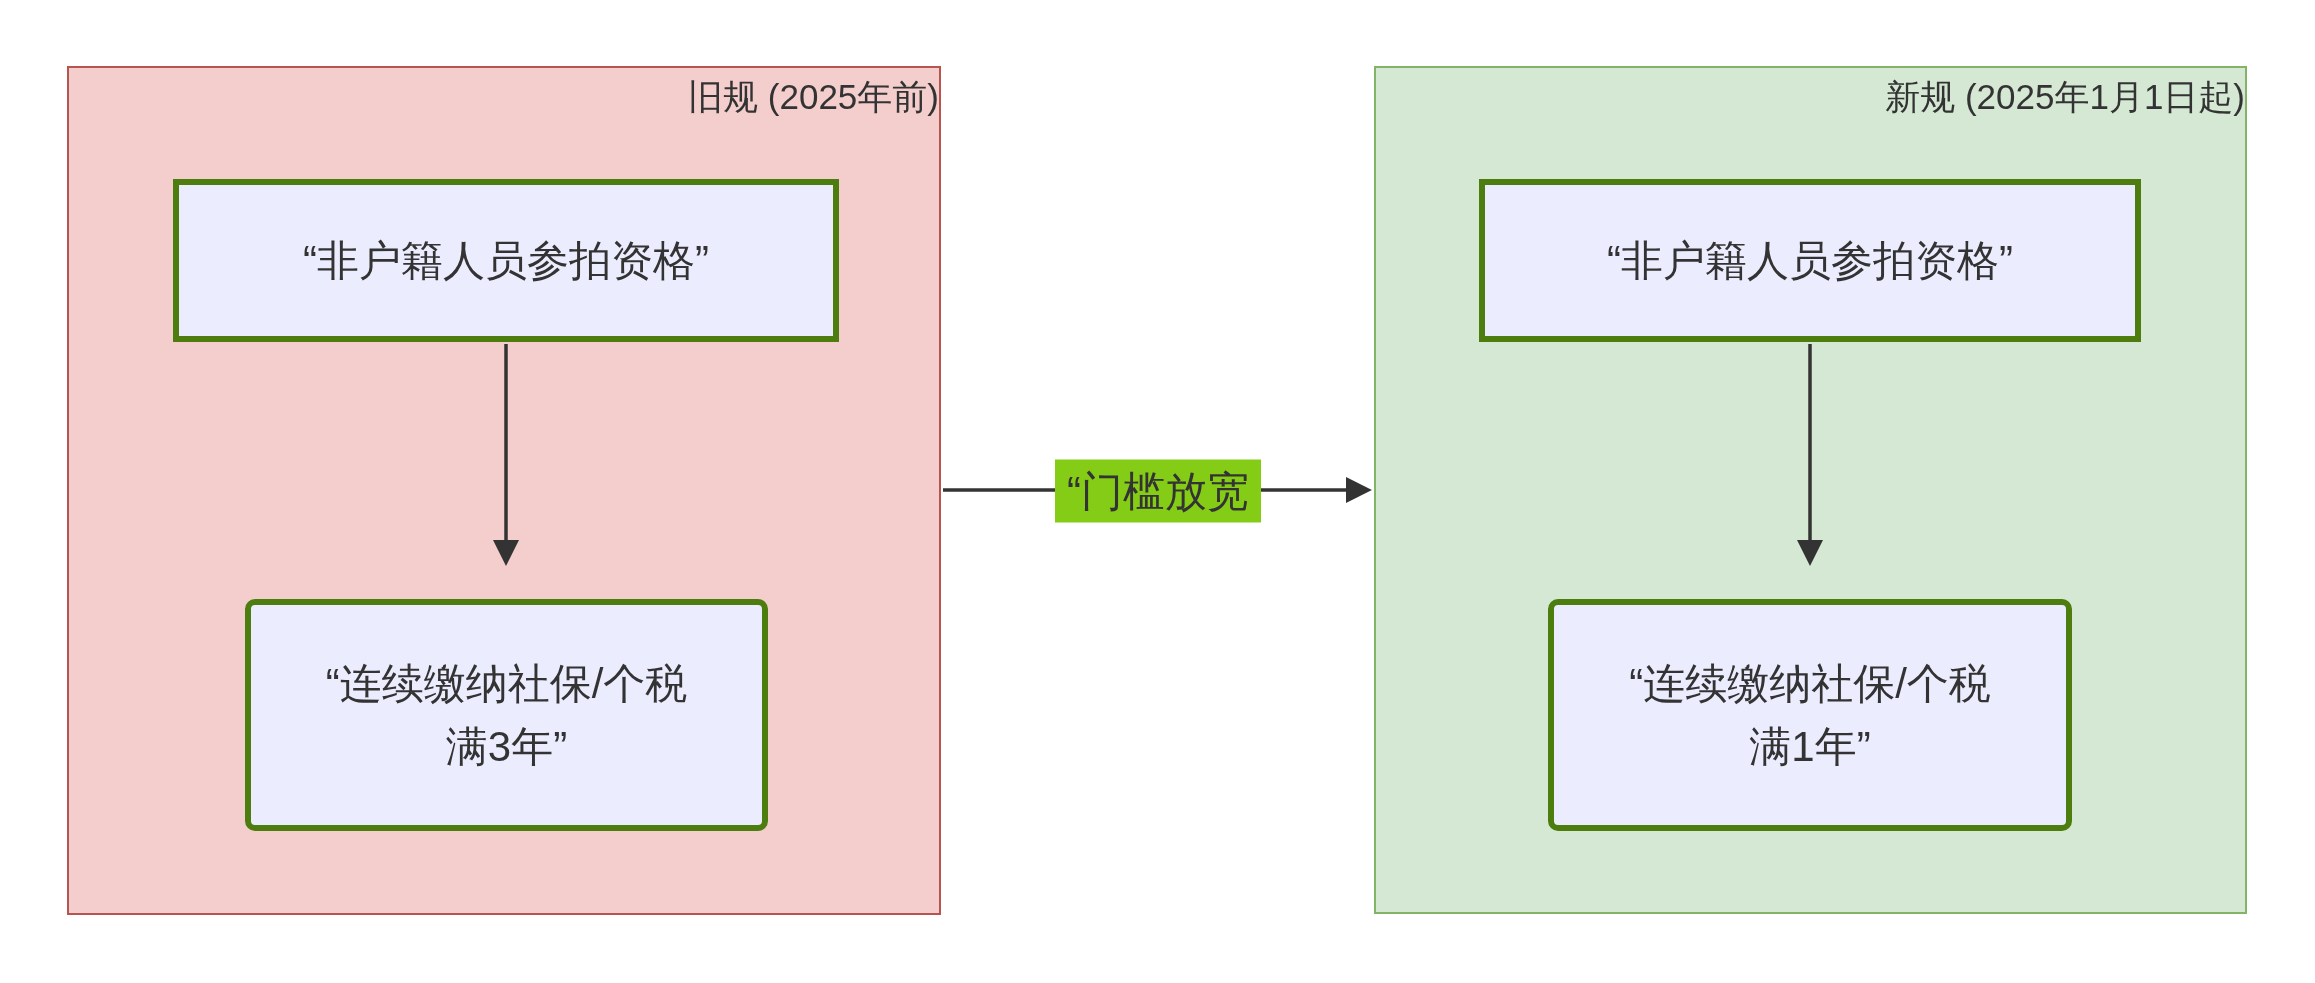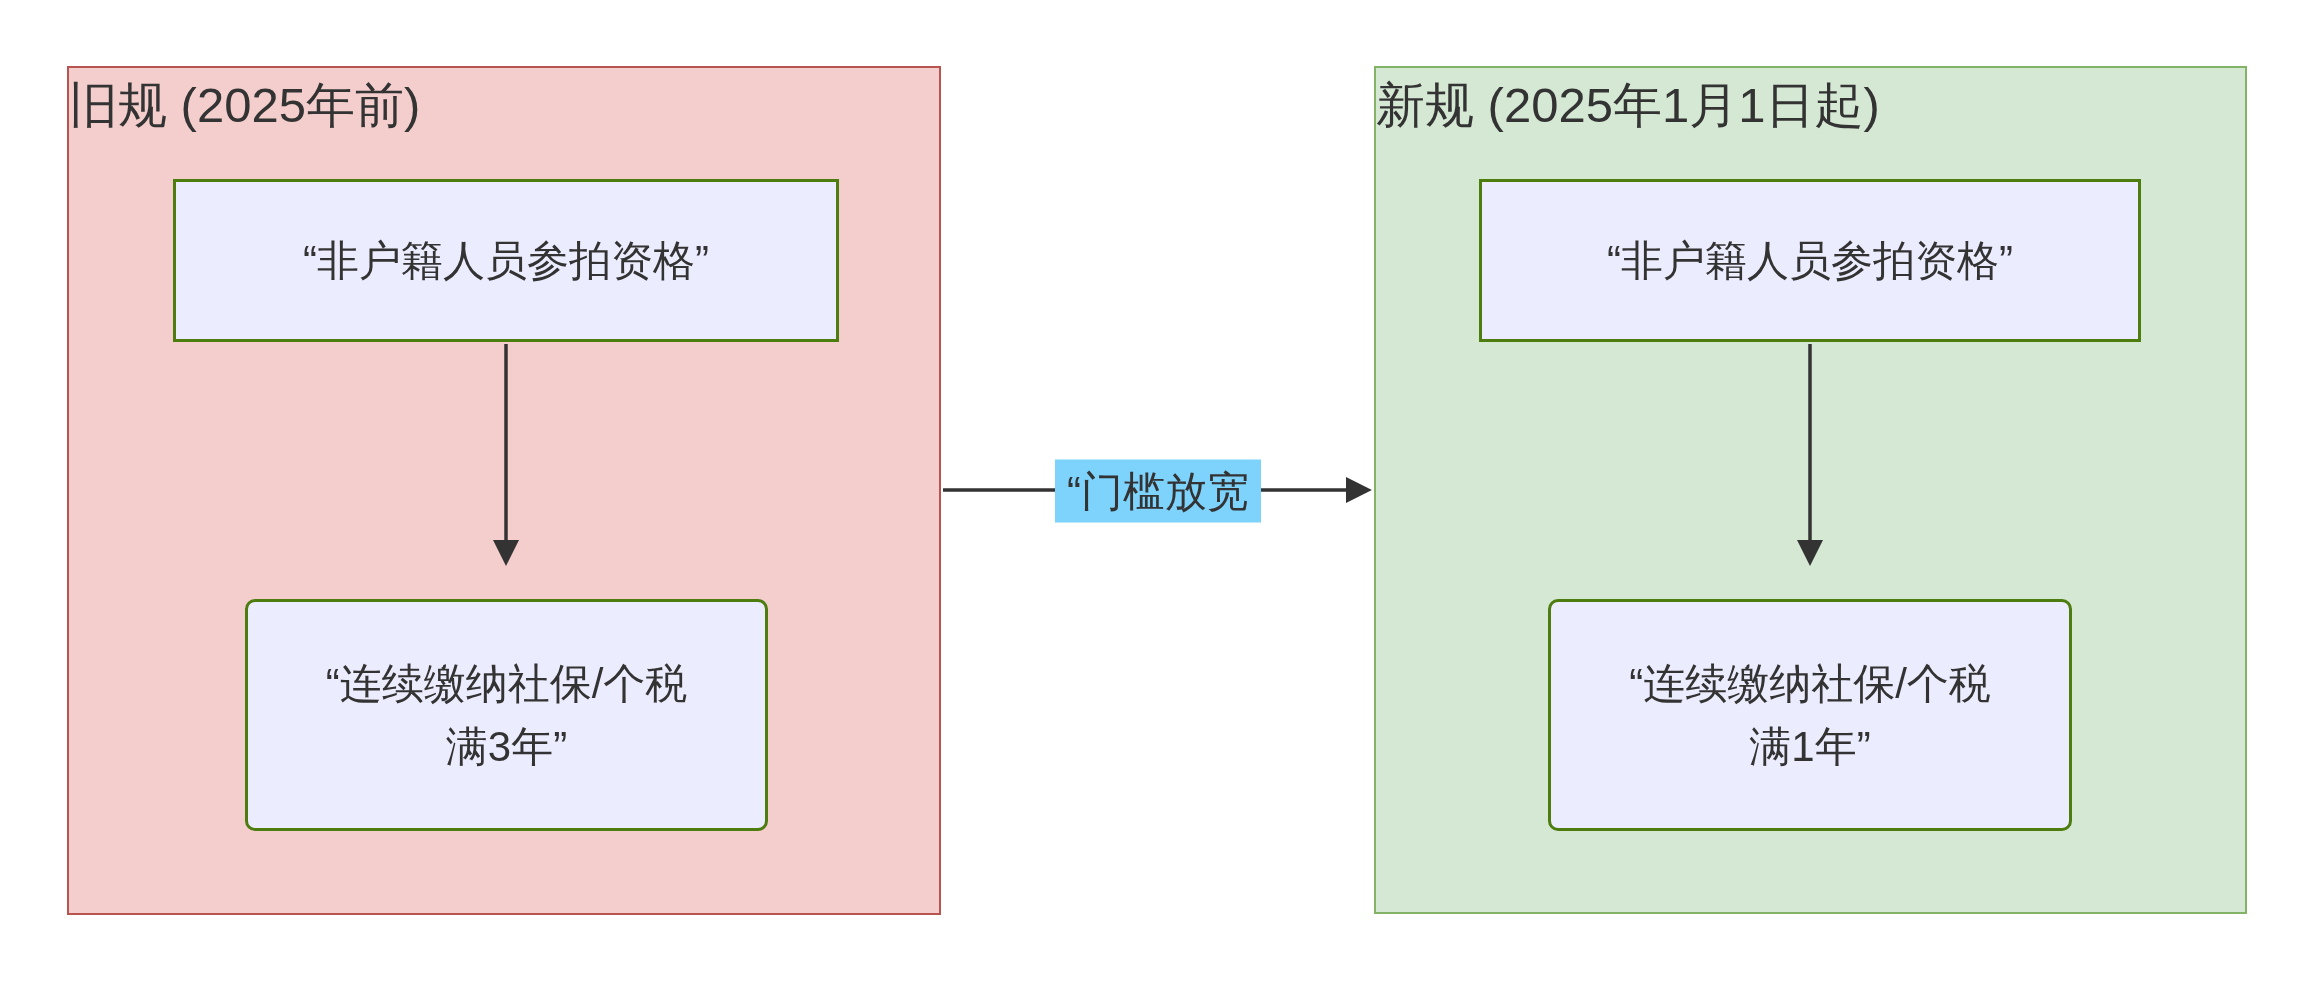--- a/index.html
+++ b/index.html
@@ -31,30 +31,30 @@
   .subgraph-new {
     left: 1374px; top: 66px;
     width: 873px; height: 848px;
     background: #d5e8d4;
     border-color: #82b366;
   }
   .subgraph-title {
     position: absolute;
     left: 0; top: 8px;
     width: 100%;
-    text-align: left;
-    font-size: 49px;
+    text-align: right;
+    font-size: 35px;
     line-height: 1.2;
     color: #333333;
   }
   .node {
     position: absolute;
     box-sizing: border-box;
     background: #ececff;
-    border: 3px solid #4d7c0f;
+    border: 6px solid #4d7c0f;
     display: flex;
     flex-direction: column;
     align-items: center;
     justify-content: center;
     text-align: center;
     font-size: 42px;
     line-height: 1.5;
     color: #333333;
   }
   .node-rect { border-radius: 0; }
@@ -71,21 +71,21 @@
     position: absolute;
     left: 0; top: 0;
     width: 2315px;
     height: 983px;
     pointer-events: none;
   }
   .edge-label {
     position: absolute;
     left: 1158px; top: 491px;
     transform: translate(-50%, -50%);
-    background: #7dd3fc;
+    background: #84cc16;
     padding: 0 12px;
     text-align: center;
     font-size: 42px;
     line-height: 1.5;
     color: #333333;
     white-space: nowrap;
   }
 </style>
 </head>
 <body>

